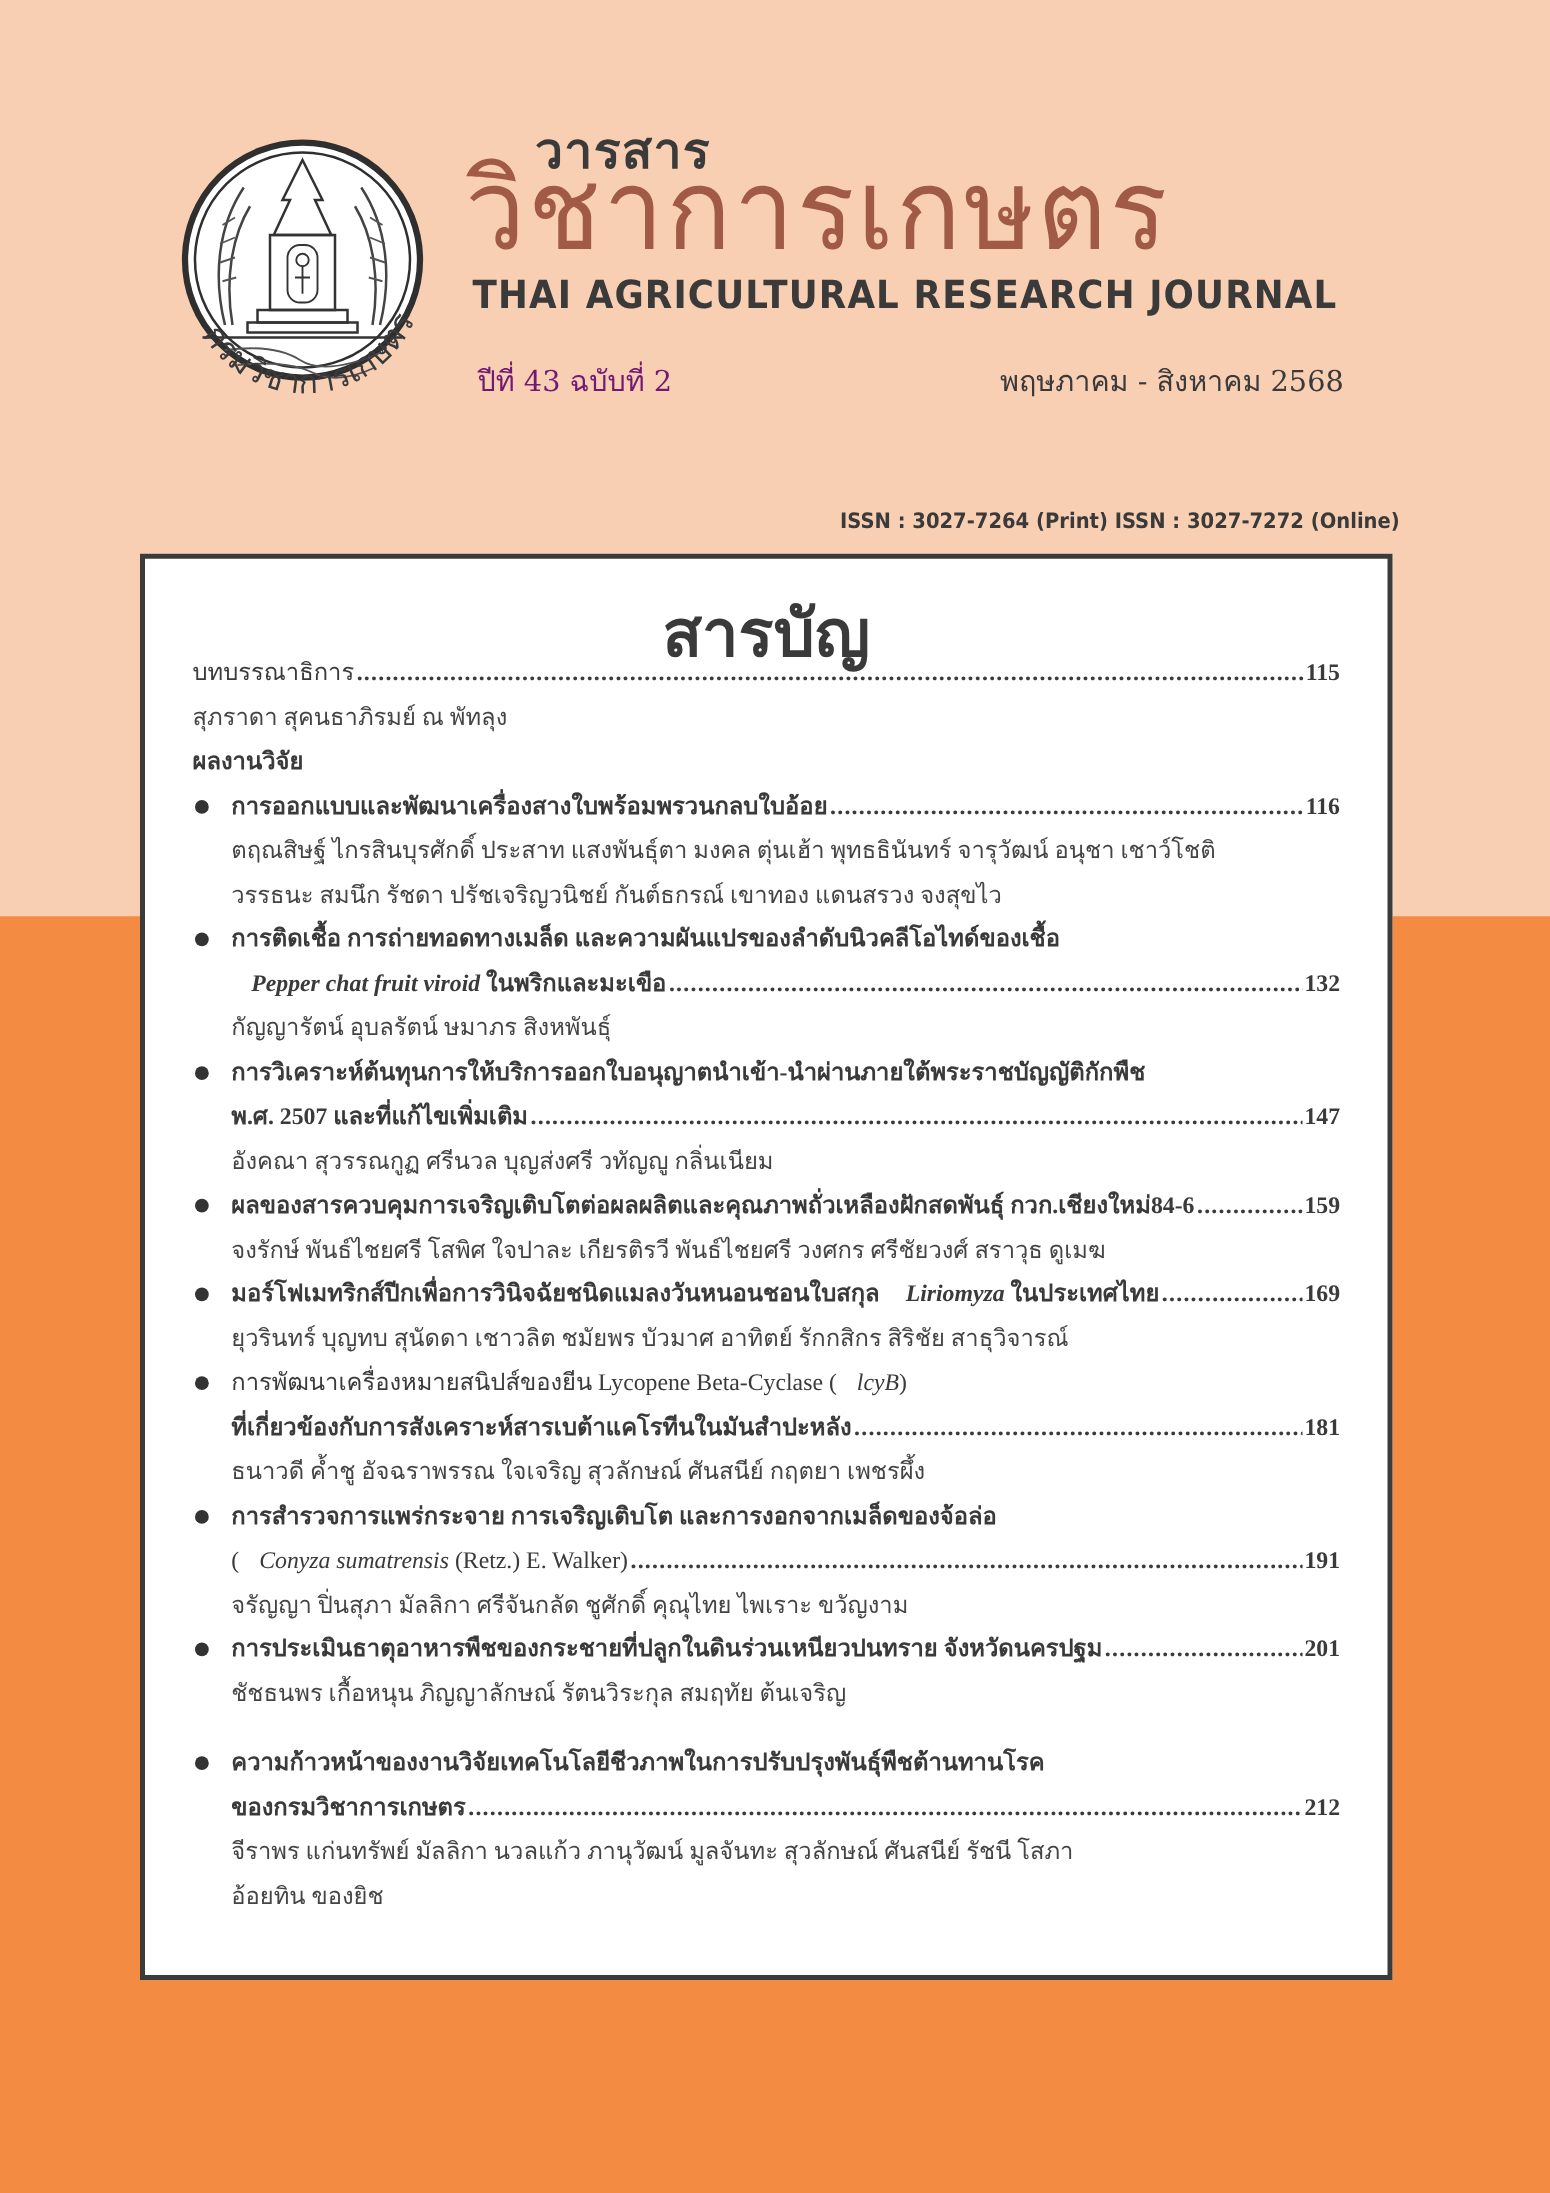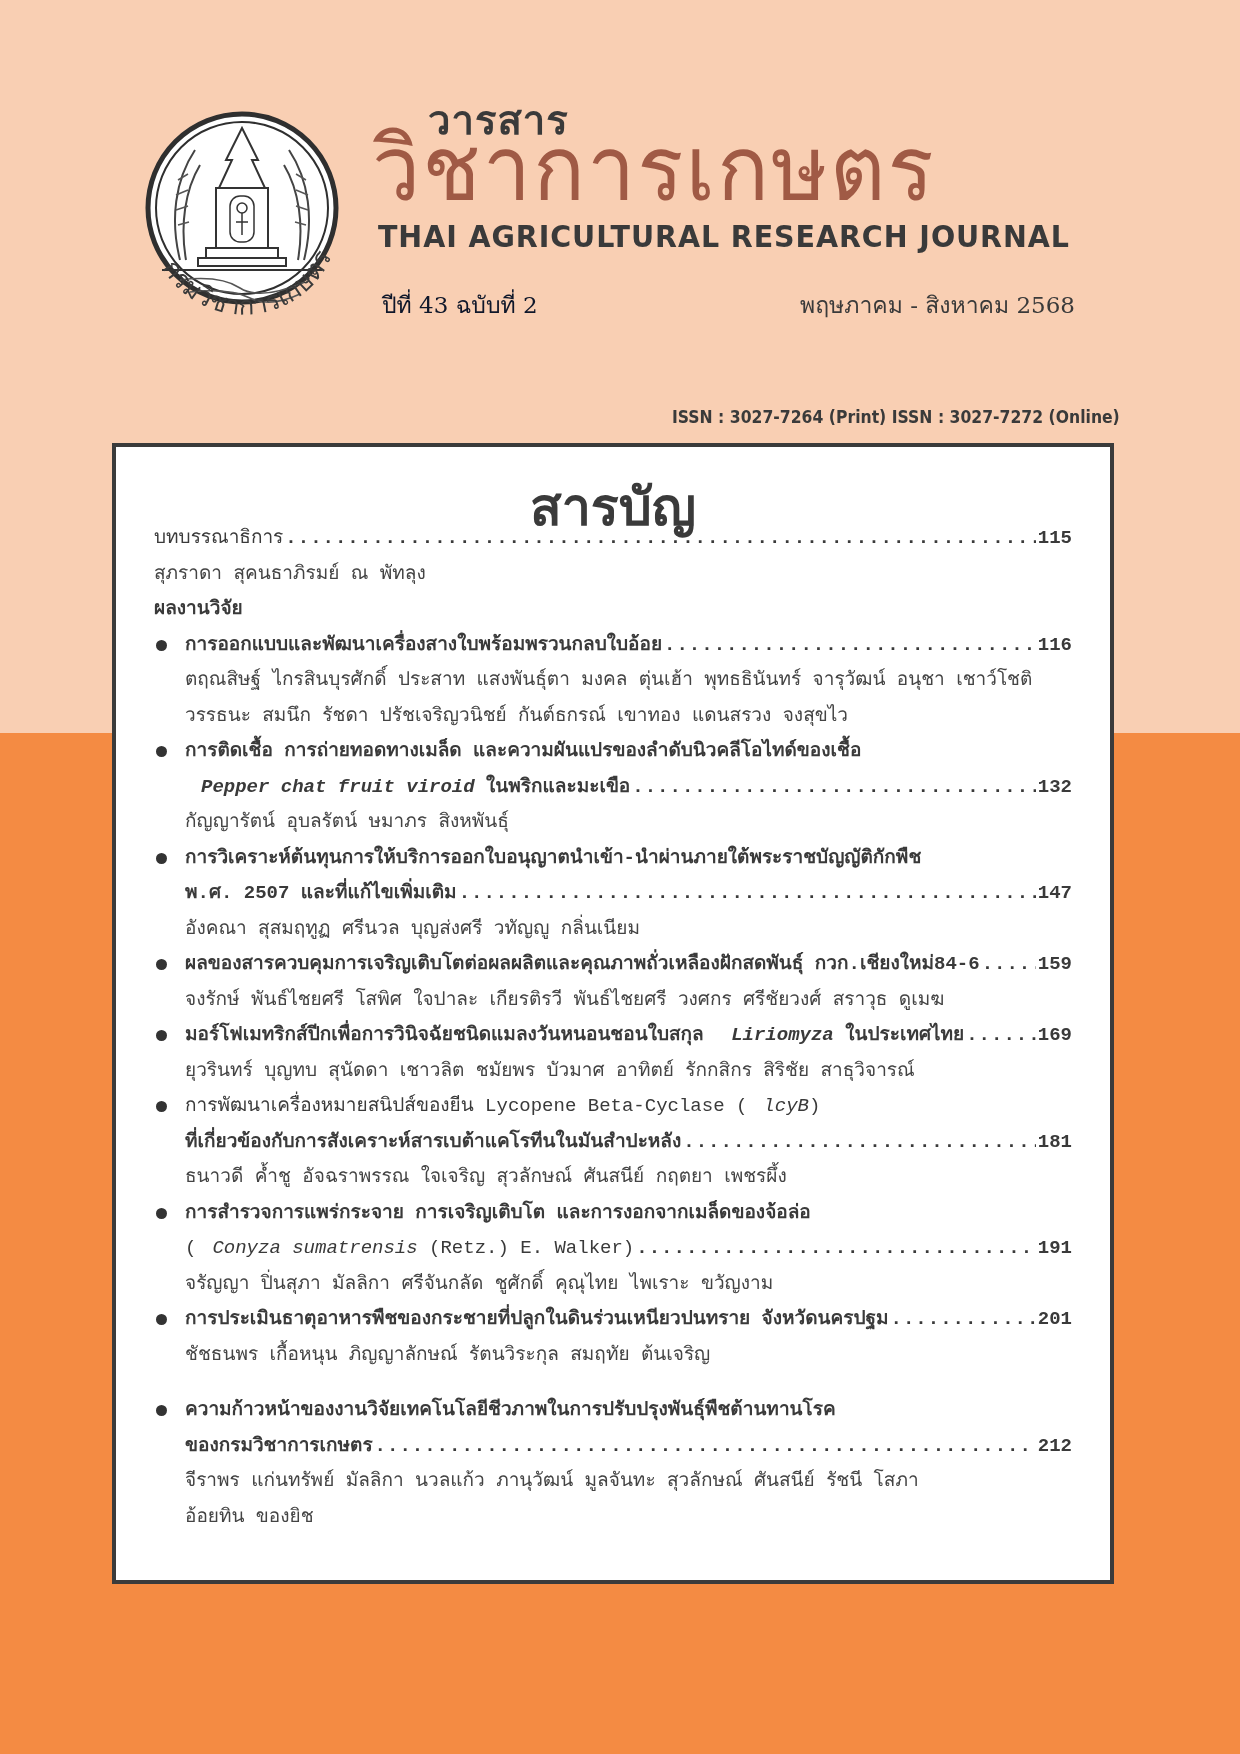--- a/index.html
+++ b/index.html
@@ -28,21 +28,21 @@
       transform: scaleY(1.05); transform-origin: left top;
     }
     .header-en {
       position: absolute; left: 378px; top: 218px;
       font-family: "DejaVu Sans", sans-serif; font-weight: bold;
       font-size: 31px; color: #3a3a3a; letter-spacing: 1px;
       transform: scaleX(0.92); transform-origin: left top;
     }
     .issue-left {
       position: absolute; left: 382px; top: 287px;
-      font-family: "DejaVu Serif", serif; font-size: 23px; color: #0f172a;
+      font-family: "DejaVu Serif", serif; font-size: 23px; color: #701a75;
     }
     .issue-right {
       position: absolute; right: 165px; top: 287px;
       font-family: "DejaVu Serif", serif; font-size: 23px; color: #3a3a3a;
     }
     .issn {
       position: absolute; right: 120px; top: 407px;
       font-family: "DejaVu Sans", sans-serif; font-weight: bold;
       font-size: 17px; color: #3a3a3a;
       transform: scaleX(0.92); transform-origin: right top;
@@ -53,21 +53,21 @@
       background: #fff; border: 4px solid #3b3b3b;
       box-sizing: border-box;
     }
     .toc-title {
       position: absolute; left: 0; right: 0; top: 18px; text-align: center;
       font-family: "DejaVu Sans", sans-serif; font-weight: bold;
       font-size: 52px; color: #3a3a3a;
     }
     .toc-body {
       position: absolute; left: 38px; right: 38px; top: 74px;
-      font-family: Liberation Mono, monospace; font-size: 19px; color: #3a3a3a;
+      font-family: Liberation Serif, serif; font-size: 19px; color: #3a3a3a;
     }
     .row {
       display: flex; align-items: baseline; height: 35.5px; line-height: 35.5px;
       white-space: nowrap; overflow: hidden;
     }
     .row.section { font-weight: normal; }
     .row.section-bold { font-weight: bold; }
     .row .title { font-weight: bold; }
     .row .title.plain { font-weight: normal; }
     .row .leader {
@@ -175,21 +175,21 @@
     <div class="indent">
       <span class="bullet"></span>
       <div class="row">
         <span class="title">การวิเคราะห์ต้นทุนการให้บริการออกใบอนุญาตนำเข้า-นำผ่านภายใต้พระราชบัญญัติกักพืช</span>
       </div>
       <div class="row">
         <span class="title">พ.ศ. 2507 และที่แก้ไขเพิ่มเติม</span>
         <span class="leader"></span>
         <span class="page">147</span>
       </div>
-      <div class="row authors">อังคณา สุสมฤทูฏ  ศรีนวล บุญส่งศรี  วทัญญู กลิ่นเนียม</div>
+      <div class="row authors">อังคณา สุวรรณกูฏ  ศรีนวล บุญส่งศรี  วทัญญู กลิ่นเนียม</div>
     </div>
 
     <div class="indent">
       <span class="bullet"></span>
       <div class="row">
         <span class="title">ผลของสารควบคุมการเจริญเติบโตต่อผลผลิตและคุณภาพถั่วเหลืองฝักสดพันธุ์ กวก.เชียงใหม่84-6</span>
         <span class="leader"></span>
         <span class="page">159</span>
       </div>
       <div class="row authors">จงรักษ์ พันธ์ไชยศรี  โสพิศ ใจปาละ  เกียรติรวี พันธ์ไชยศรี  วงศกร ศรีชัยวงศ์  สราวุธ ดูเมฆ</div>

